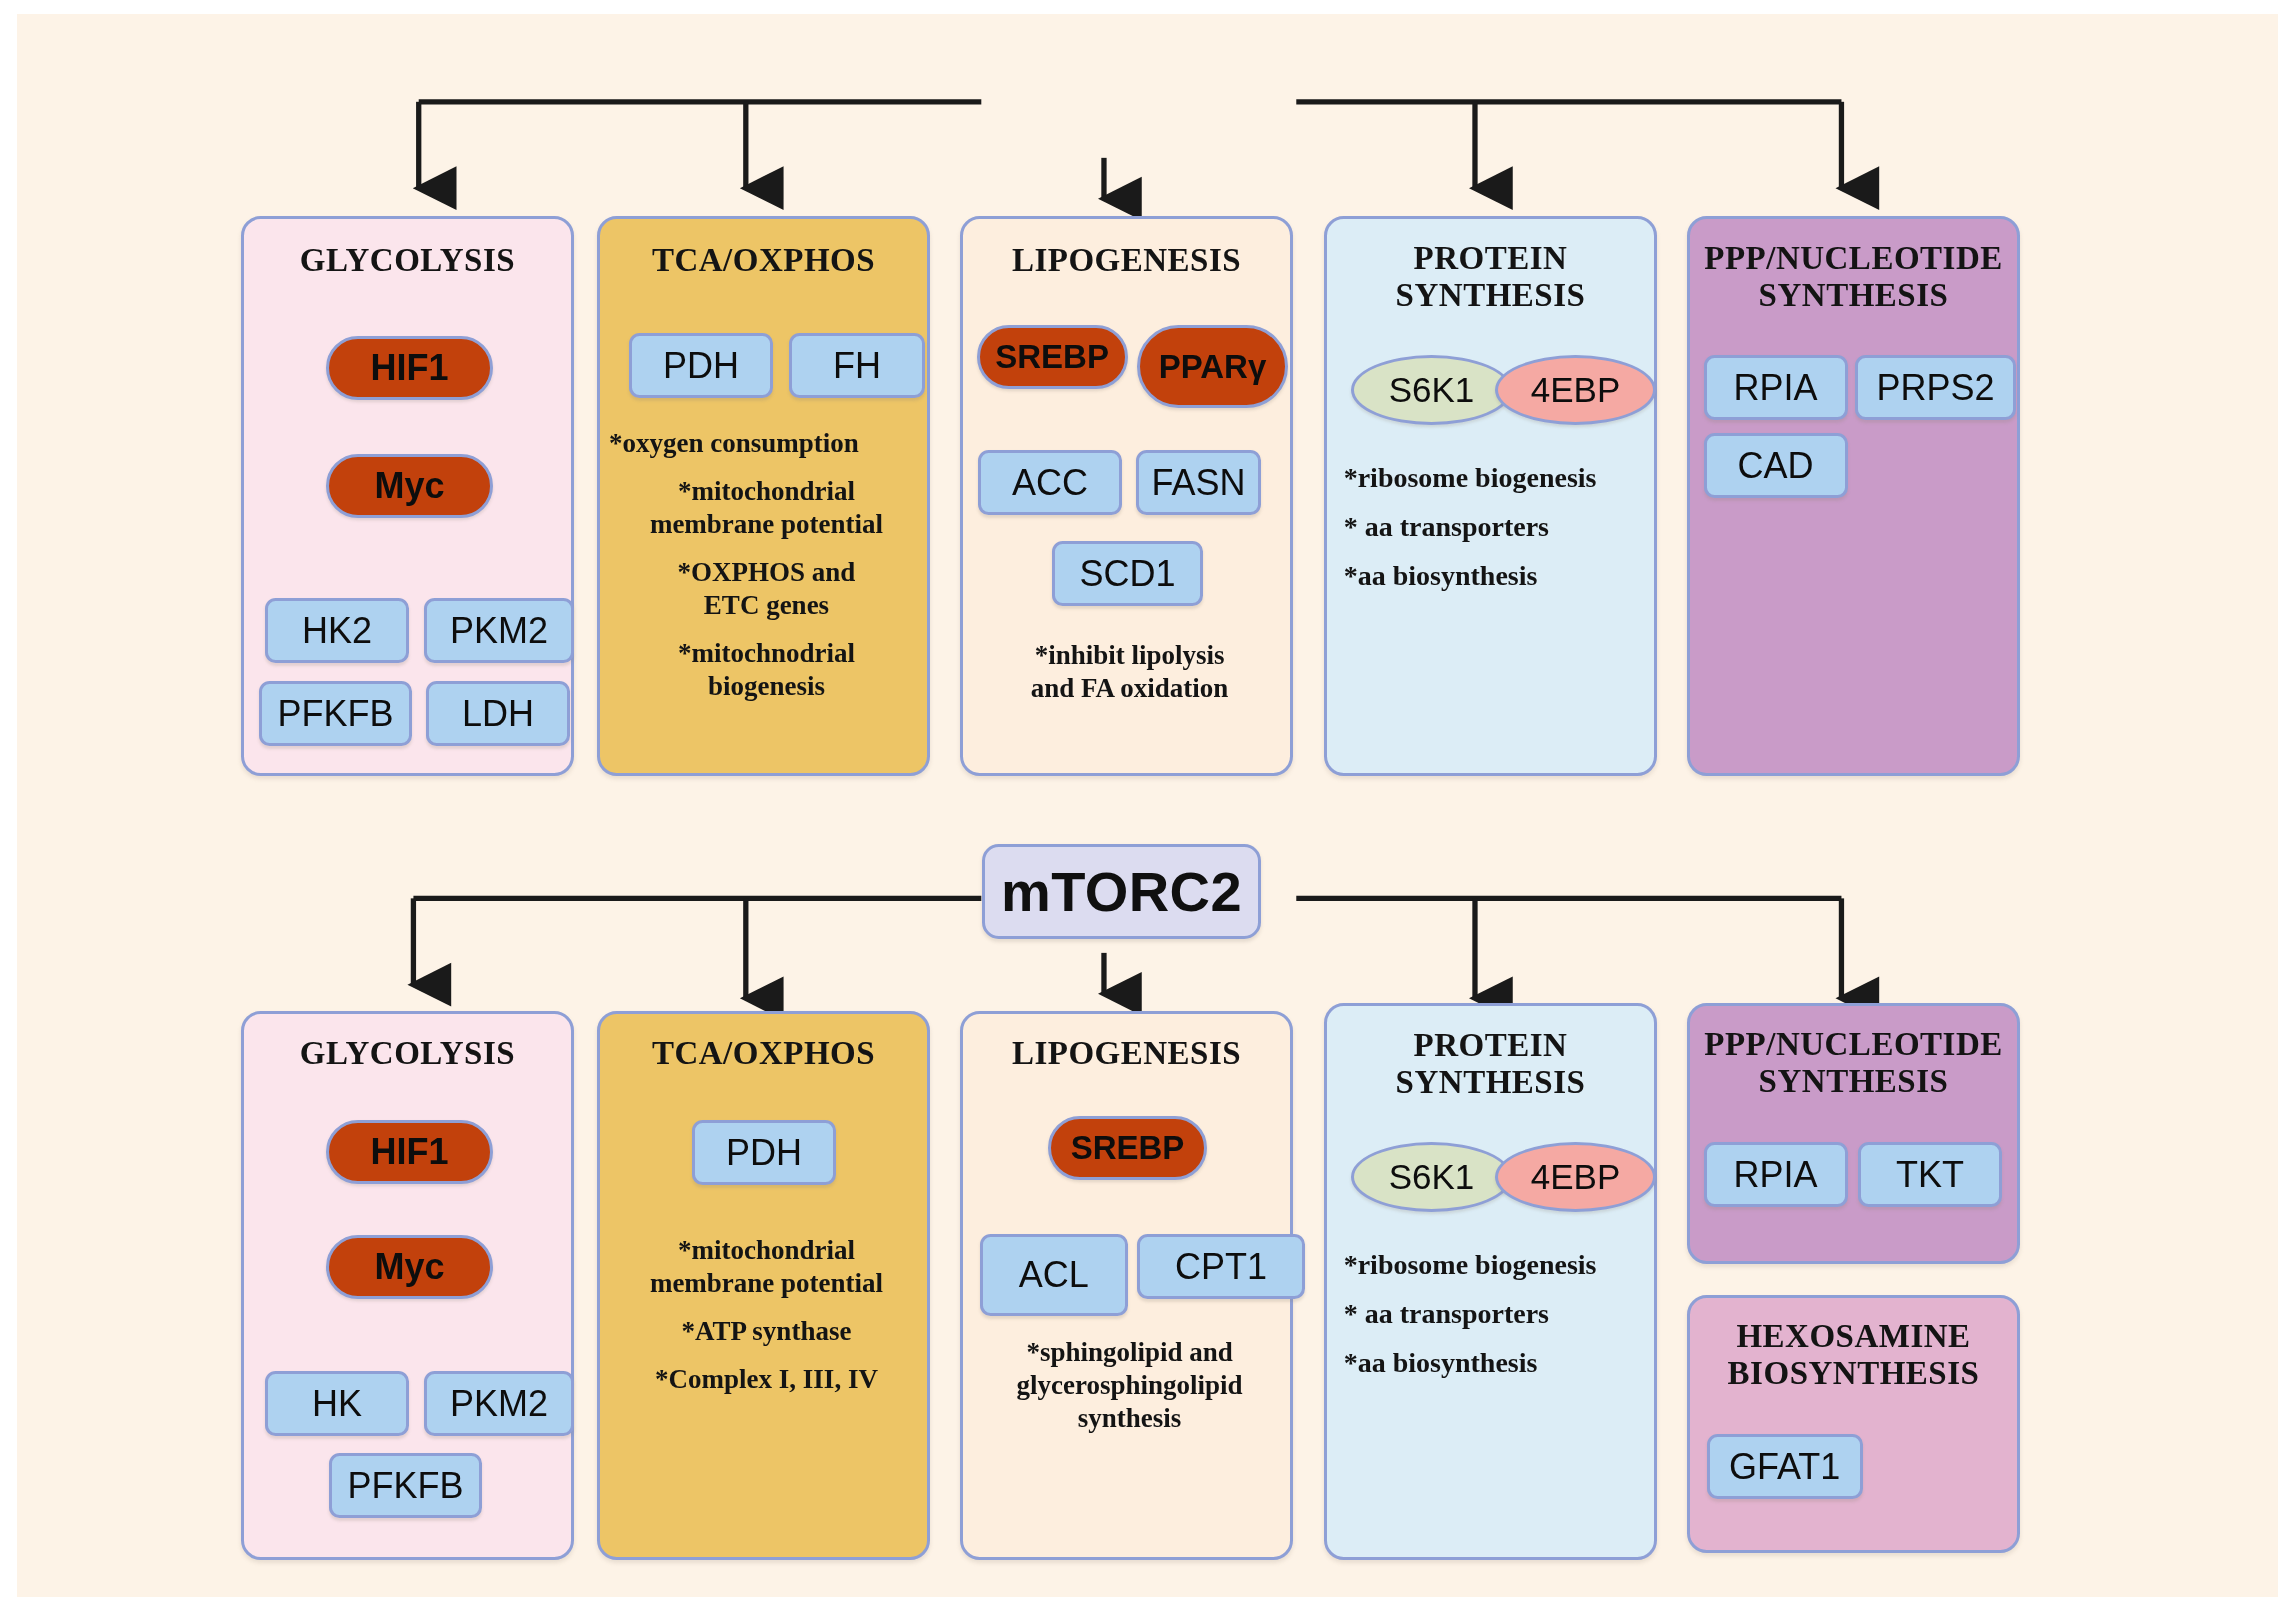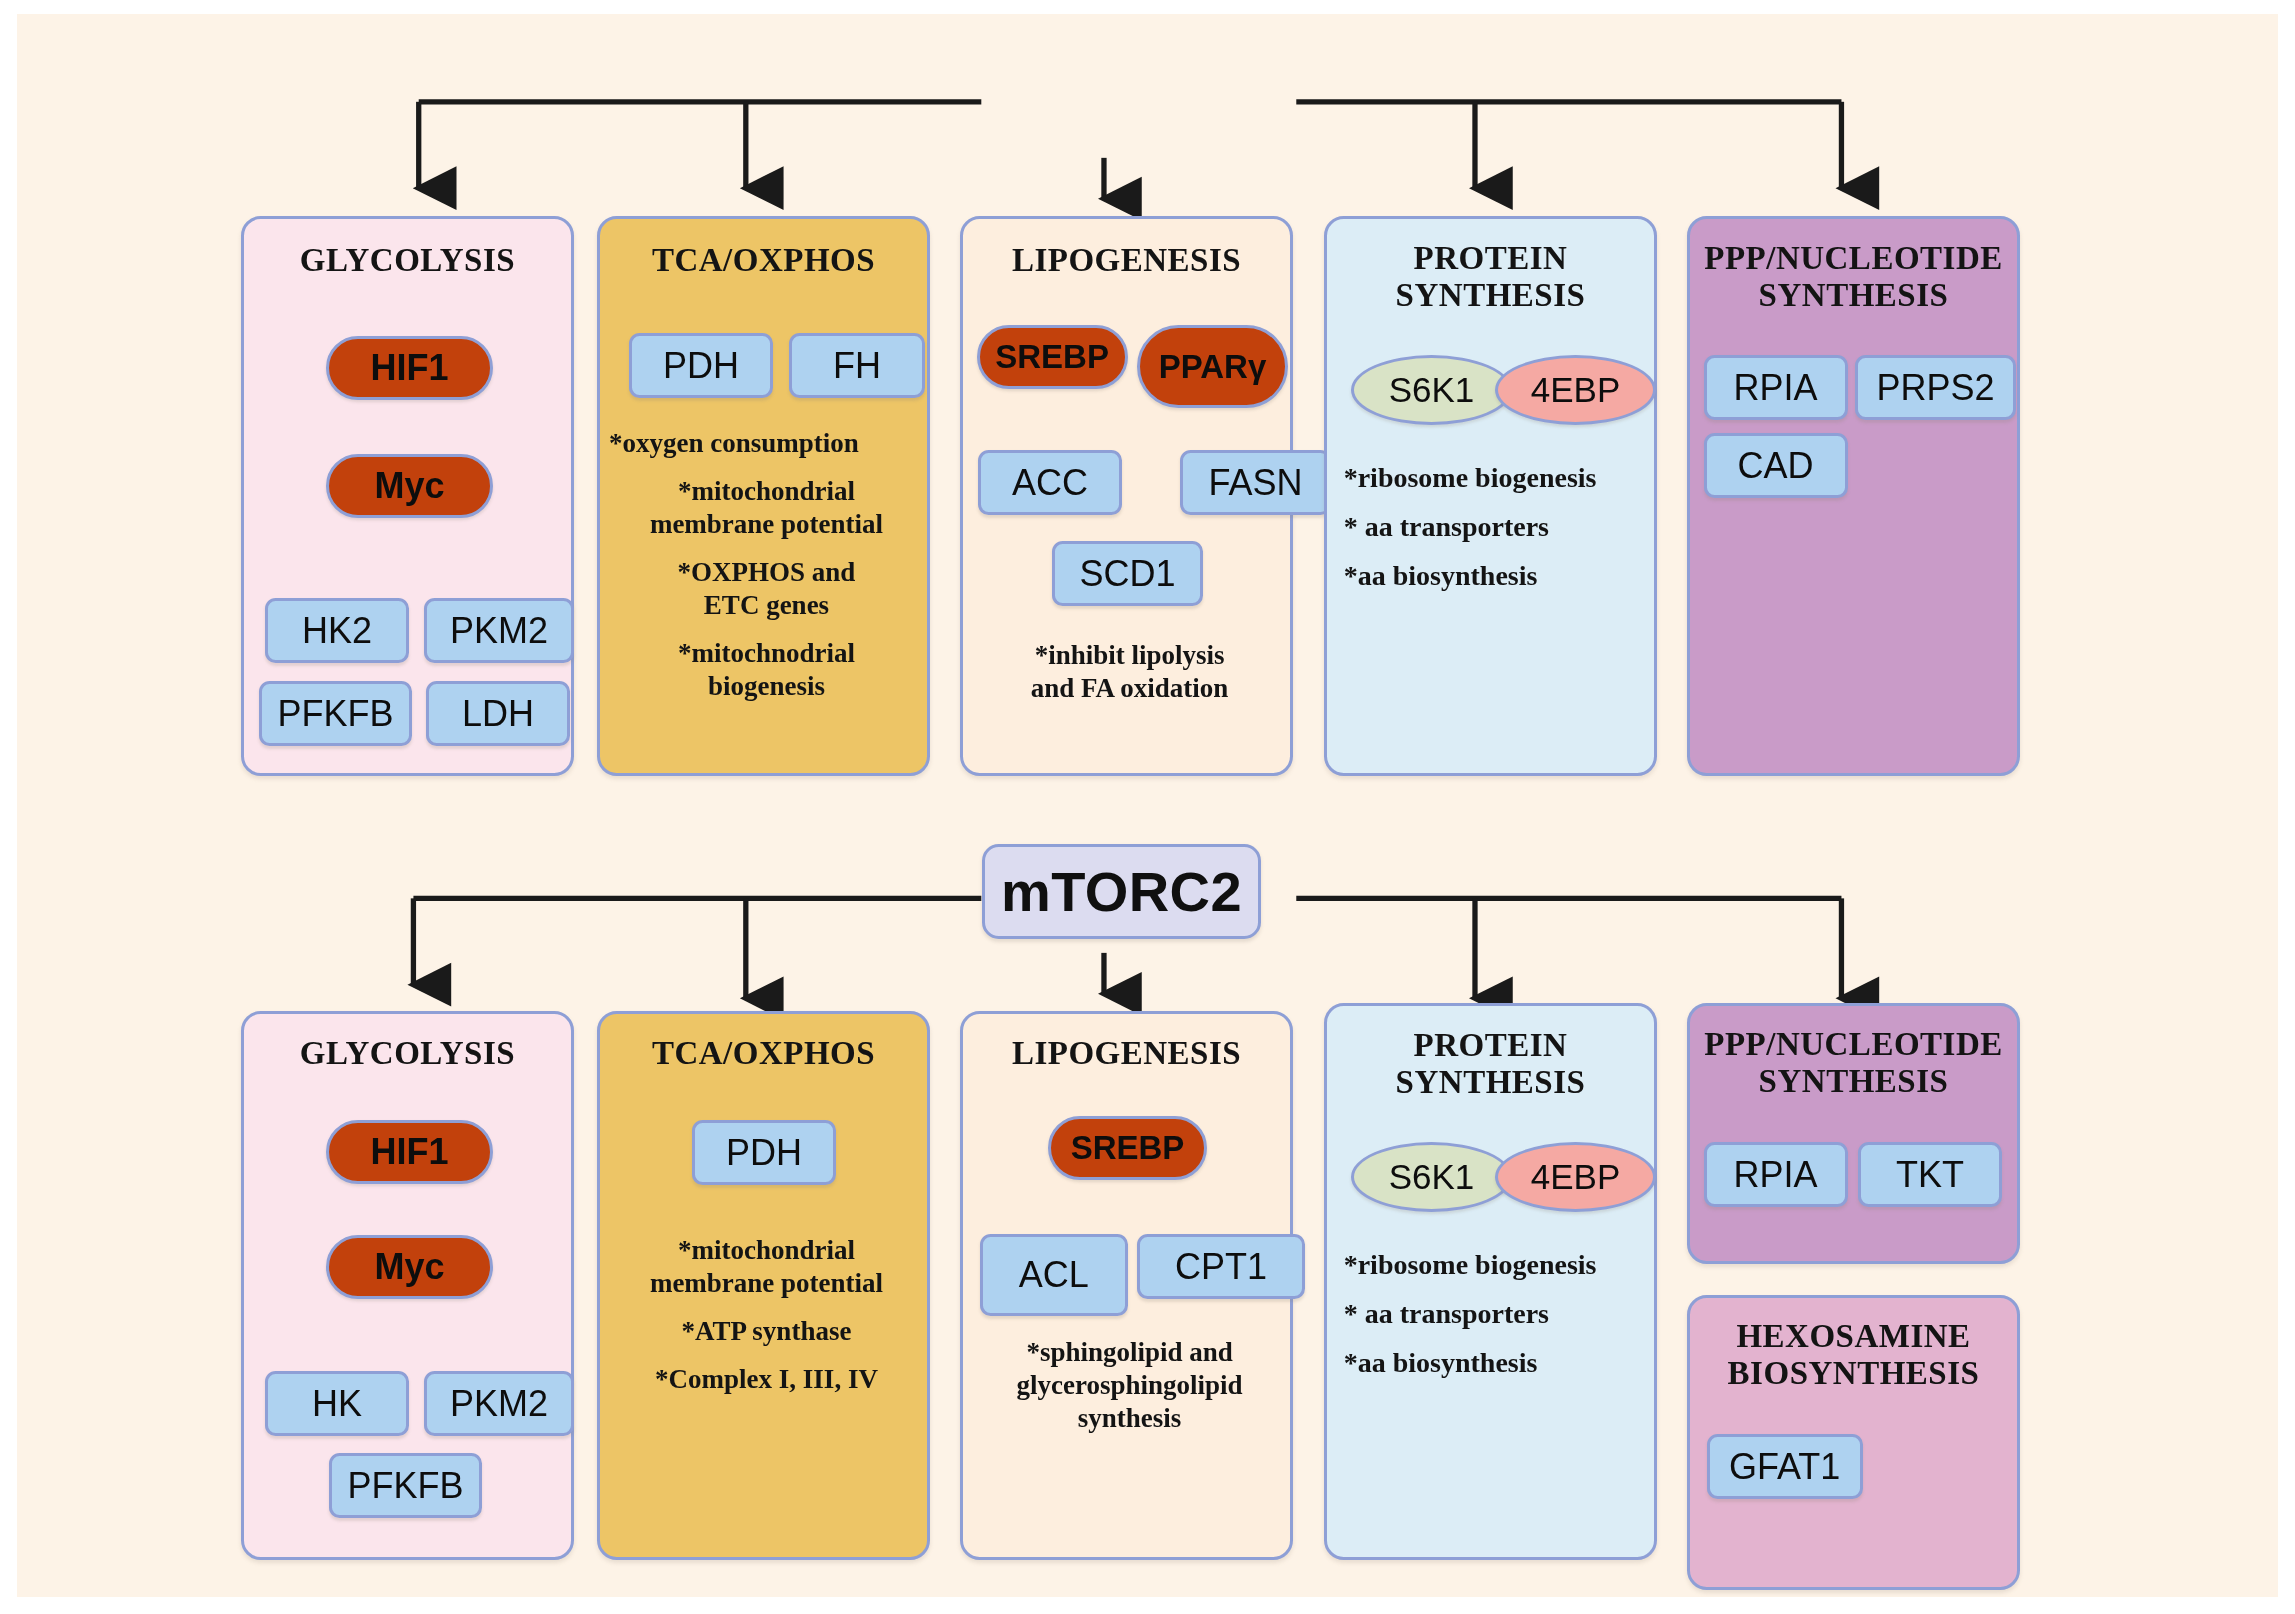--- a/index.html
+++ b/index.html
@@ -155,21 +155,21 @@
     <div class="panel-title" style="margin-top:23px;font-size:33px;">LIPOGENESIS</div>
     <div class="chip pill" style="left:13.6px;top:106px;width:151px;height:64px;font-size:33px;">
       <span>SREBP</span>
       </div>
     <div class="chip pill" style="left:174px;top:106px;width:151px;height:83px;font-size:33px;align-items:center;">
       <span>PPARγ</span>
       </div>
     <div class="chip rect" style="left:15px;top:231px;width:144px;height:65px;font-size:36px;">
       <span>ACC</span>
       </div>
-    <div class="chip rect" style="left:173px;top:231px;width:151px;height:65px;font-size:36px;margin-left:44px;">
+    <div class="chip rect" style="left:173px;top:231px;width:125px;height:65px;font-size:36px;">
       <span>FASN</span>
       </div>
     <div class="chip rect" style="left:89px;top:322px;width:151px;height:65px;font-size:36px;">
       <span>SCD1</span>
       </div>
     <div class="notes" style="left:7.6px;top:420px;width:318px;font-size:27px;">
       <p class="note" style="white-space: pre-line;">*inhibit lipolysis
 and FA oxidation</p>
     </div>
   </div>
@@ -278,21 +278,21 @@
     <div class="panel-title" style="margin-top:19.7px;font-size:33px;white-space:pre-line;">PPP/NUCLEOTIDE
 SYNTHESIS</div>
     <div class="chip rect" style="left:13.6px;top:136px;width:144px;height:65px;font-size:36px;">
       <span>RPIA</span>
       </div>
     <div class="chip rect" style="left:168px;top:136px;width:144px;height:65px;font-size:36px;">
       <span>TKT</span>
       </div>
   </div>
 
-  <div class="panel" style="left:1687px;top:1295px;width:333px;height:295px;background:#e3b3cf;">
+  <div class="panel" style="left:1687px;top:1295px;width:333px;height:258px;background:#e3b3cf;">
     <div class="panel-title" style="margin-top:19.7px;font-size:33px;white-space:pre-line;">HEXOSAMINE
 BIOSYNTHESIS</div>
     <div class="chip rect" style="left:16.7px;top:136px;width:156px;height:65px;font-size:36px;">
       <span>GFAT1</span>
       </div>
   </div>
 </div>
 
 
 </body></html>

